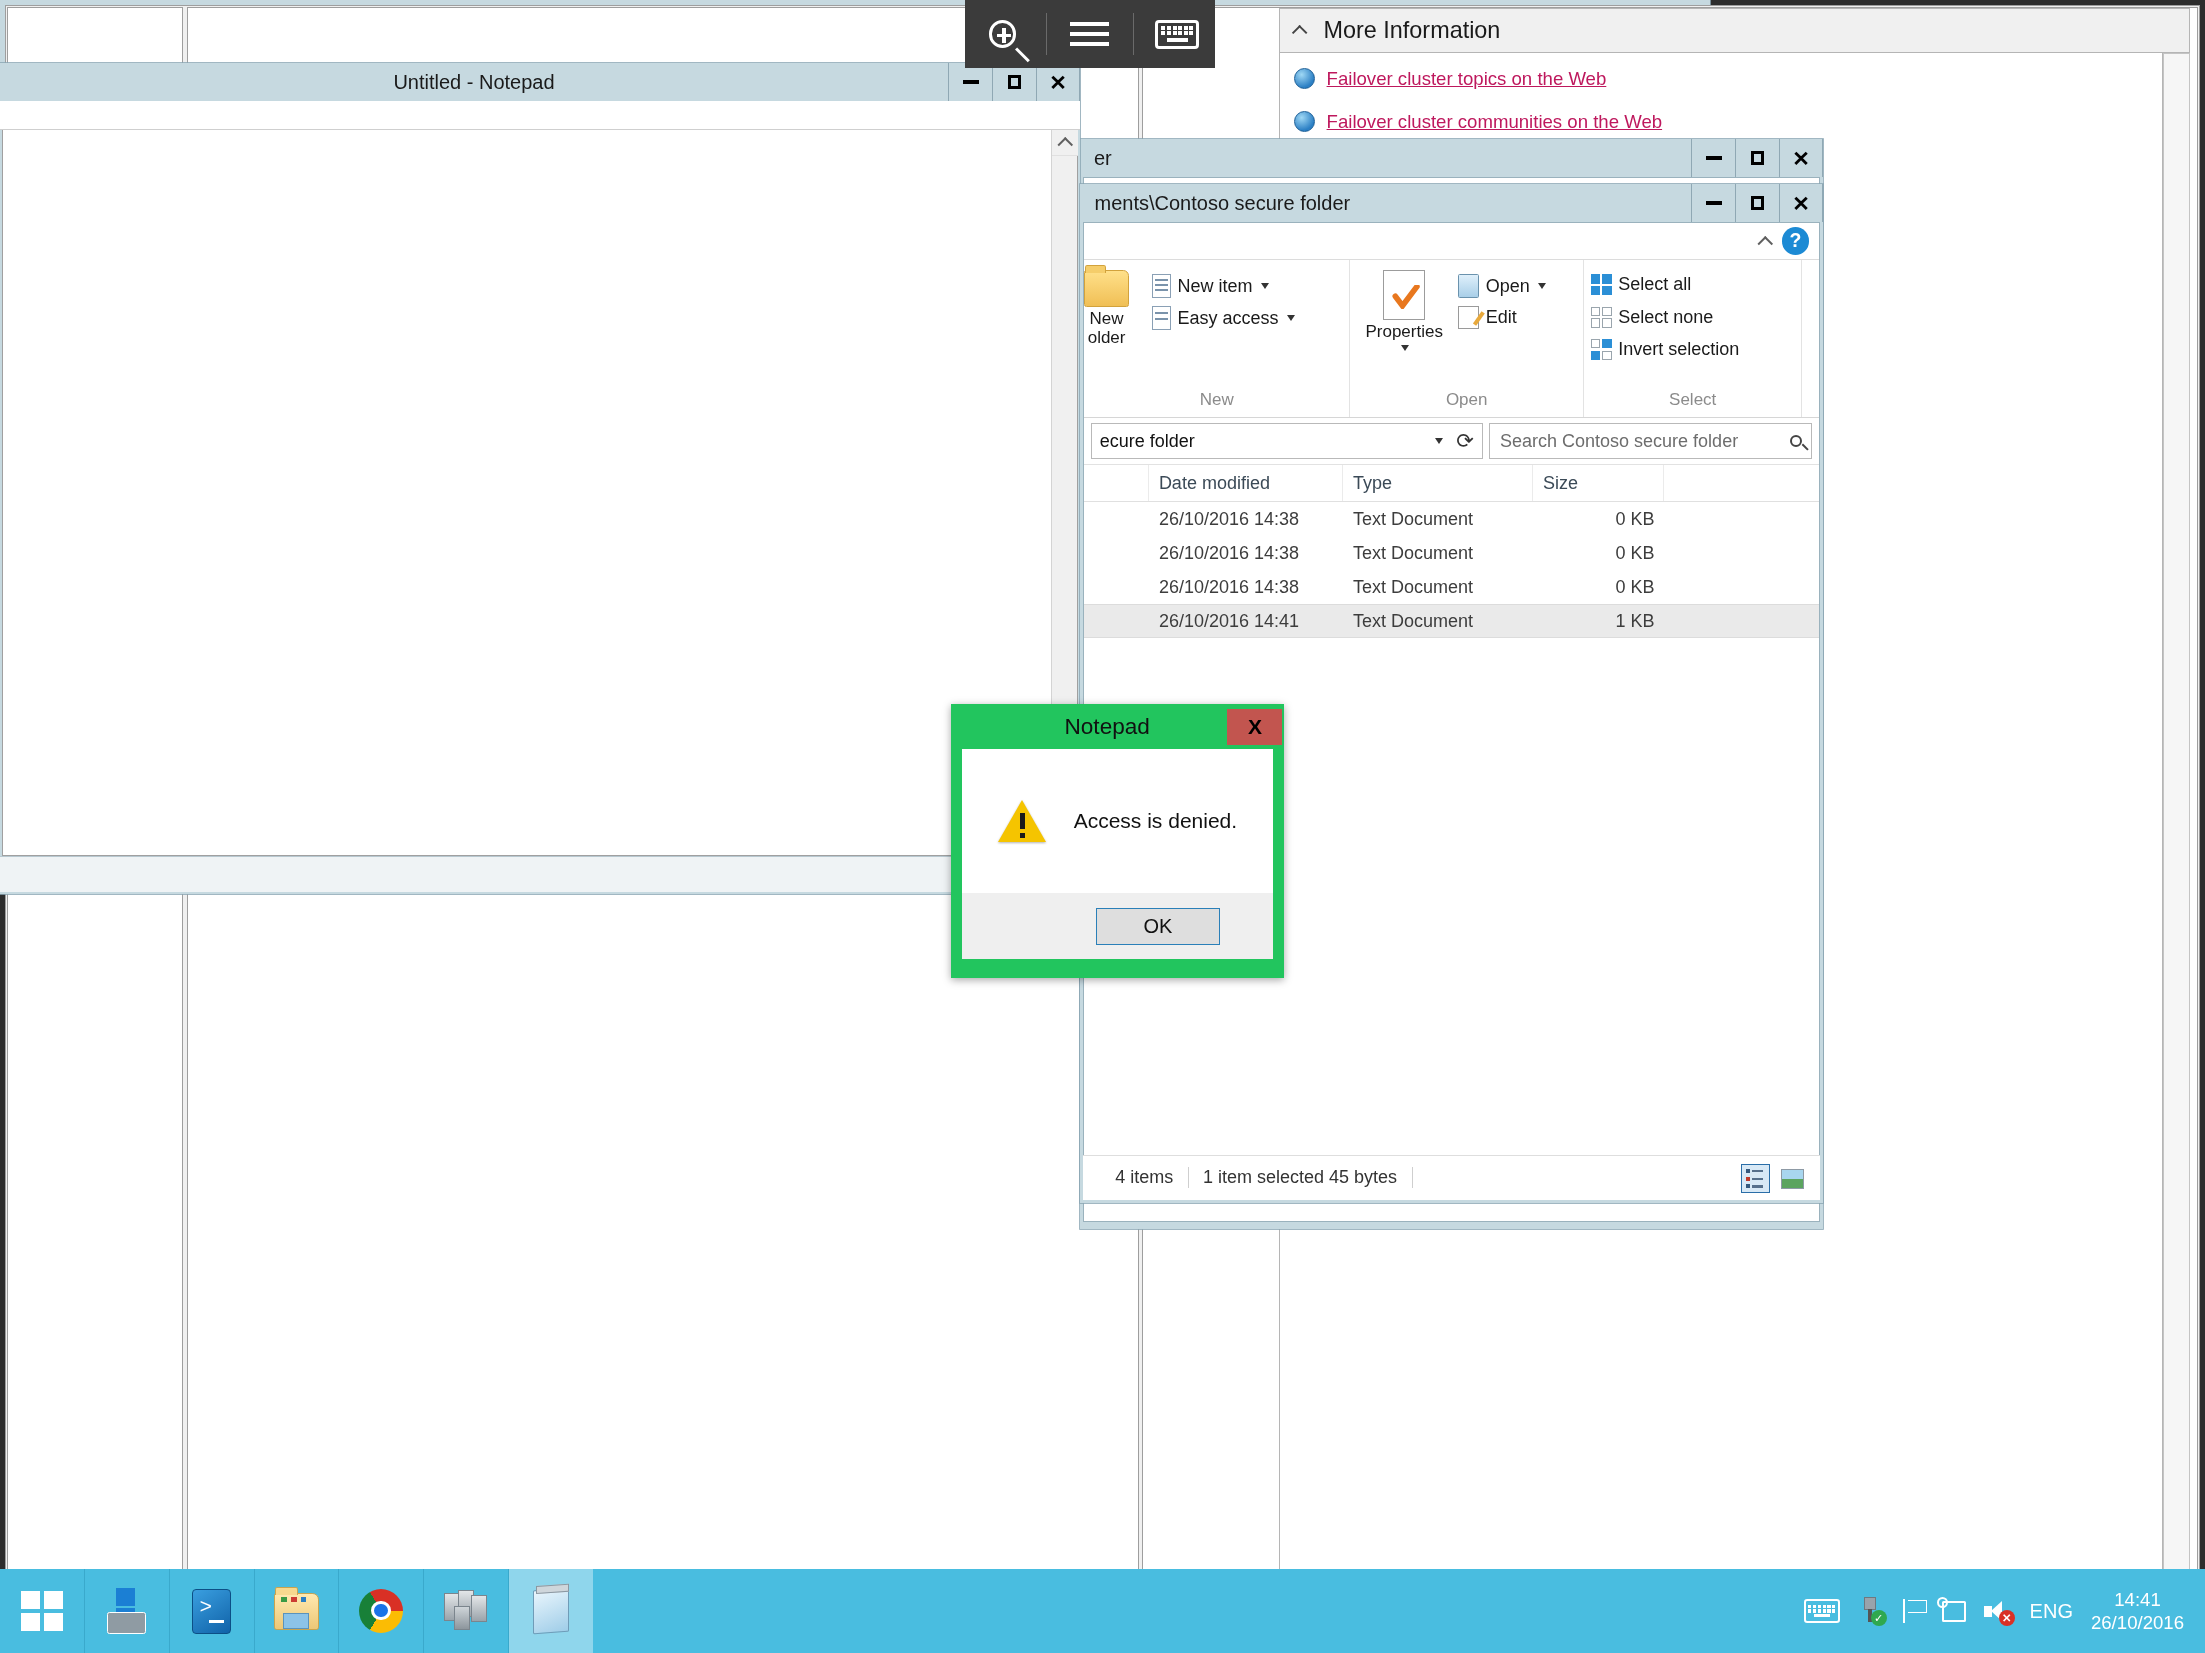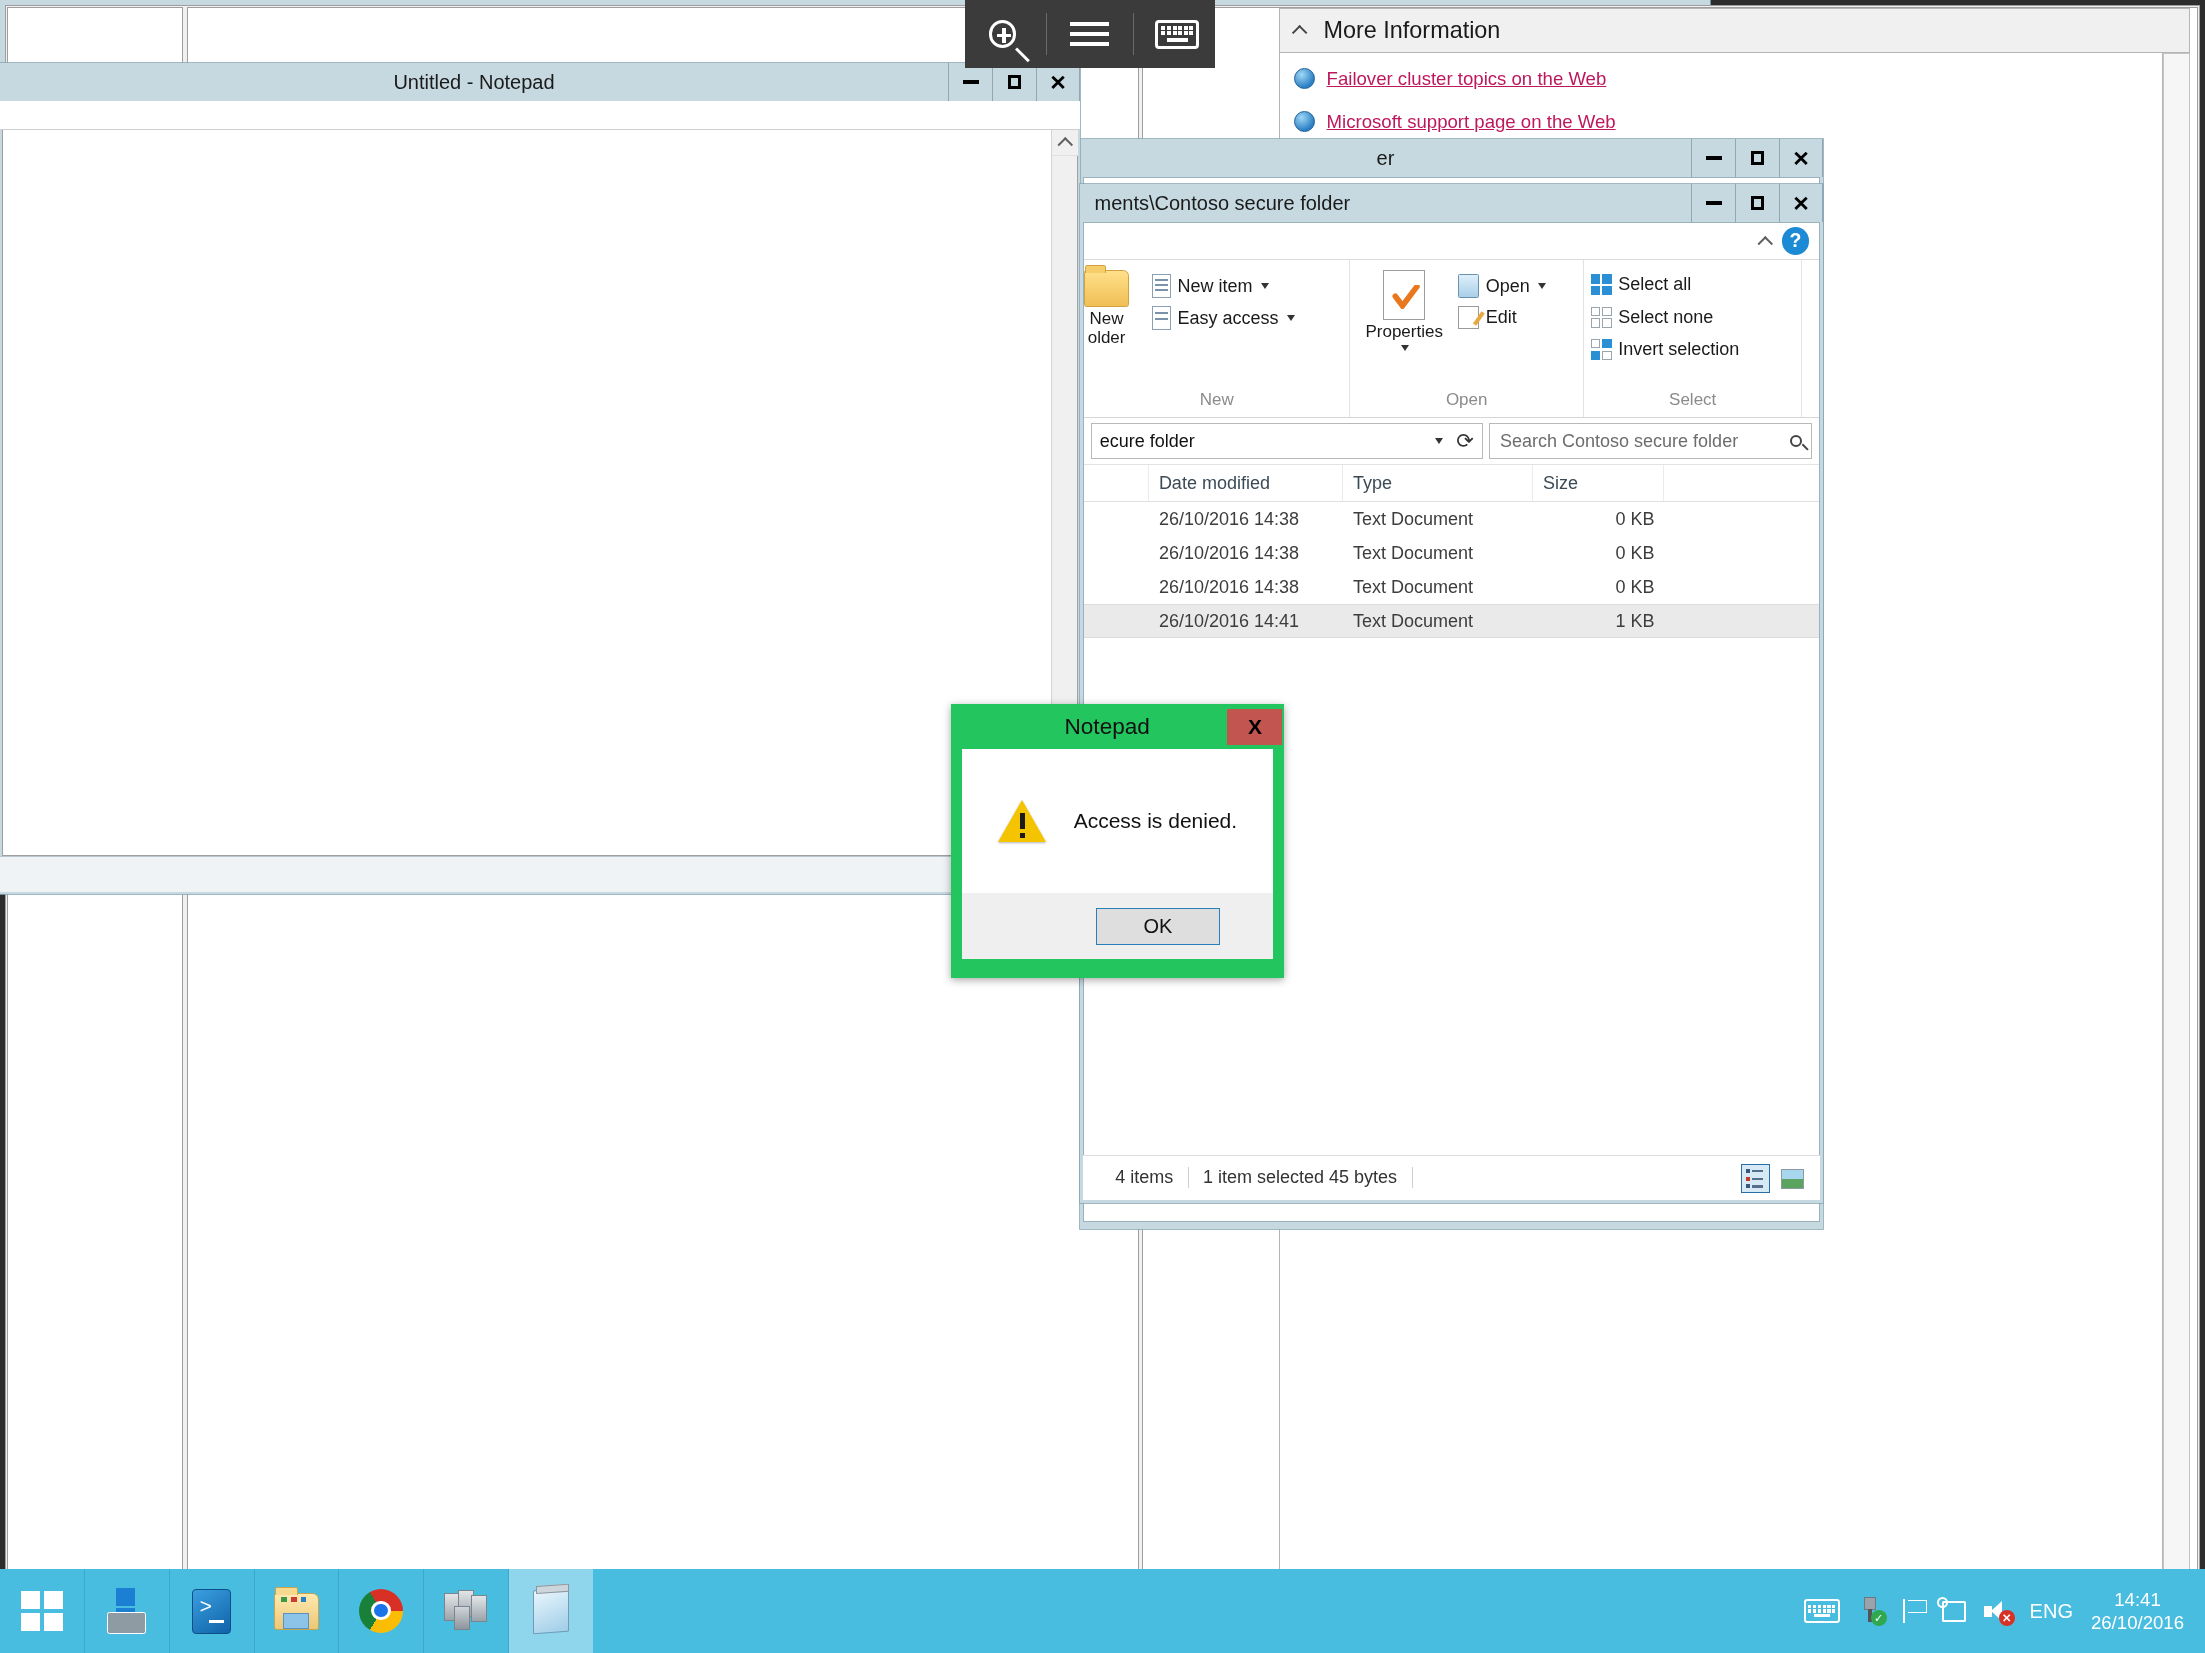--- a/index.html
+++ b/index.html
@@ -319,21 +319,21 @@
           <i class="kbd-key"></i>
           <i class="kbd-key"></i>
           <i class="kbd-key"></i>
         <div class="kbd-space"></div>
       </div>
     </div>
   </div>
 
   <div class="win" id="exp-back">
     <div class="titlebar">
-      <div class="title-text" style="text-align:center;padding-left:0">er</div>
+      <div class="title-text" style="text-align:left;padding-left:14px">er</div>
       <div class="wbtns">
         <div class="wbtn">
             <span class="gl-min"></span>
           </div>
         <div class="wbtn">
             <span class="gl-max"></span>
           </div>
         <div class="wbtn">
             <span class="gl-x">✕</span>
           </div>
@@ -577,20 +577,24 @@
               <span class="mi-chev"></span>
               <span class="mi-title">More Information</span>
             </div>
             <div class="mi-body">
               <div class="mi-link">
                 <span class="globe-ico"></span>
                 <a href="#">Failover cluster topics on the Web</a>
               </div>
               <div class="mi-link">
                 <span class="globe-ico"></span>
+                <a href="#">Failover cluster communities on the Web</a>
+              </div>
+              <div class="mi-link">
+                <span class="globe-ico"></span>
                 <a href="#">Microsoft support page on the Web</a>
               </div>
             </div>
             <div class="mi-scroll">
               <span></span>
               <span class="chev-dn"></span>
             </div>
           </div>
         </div>
       </div>

